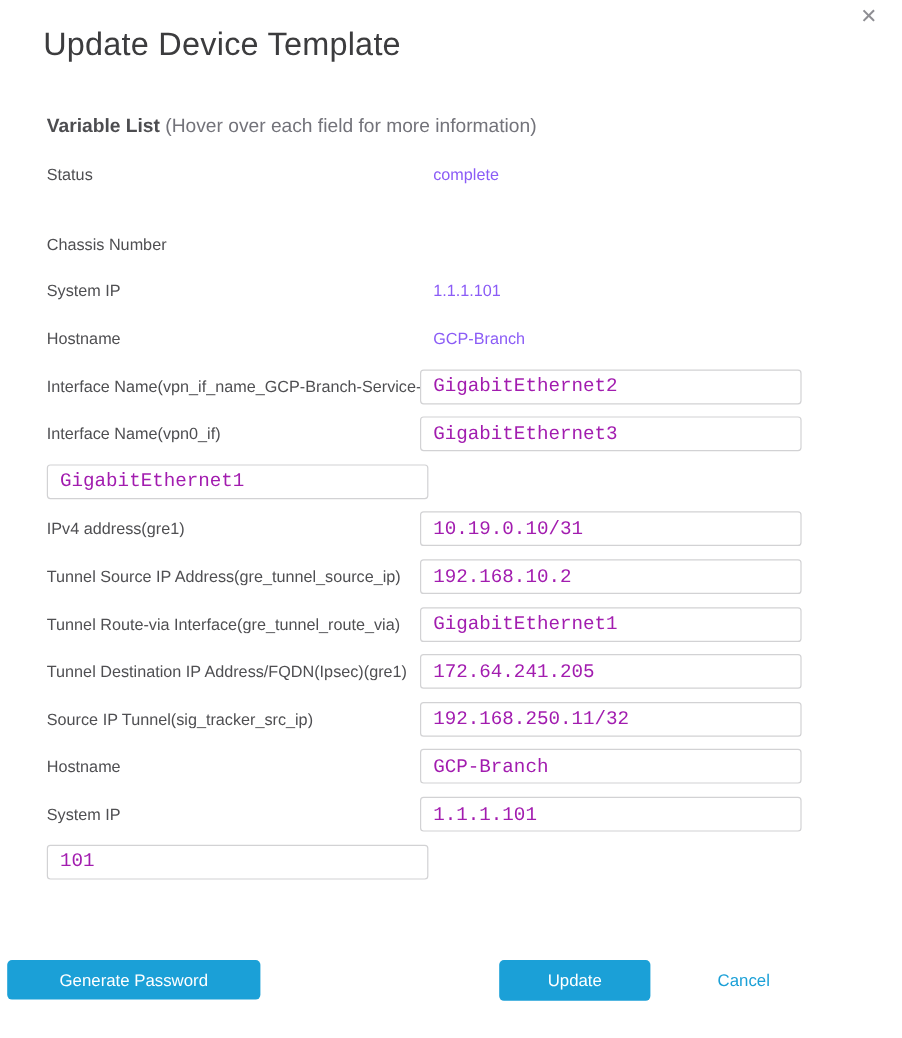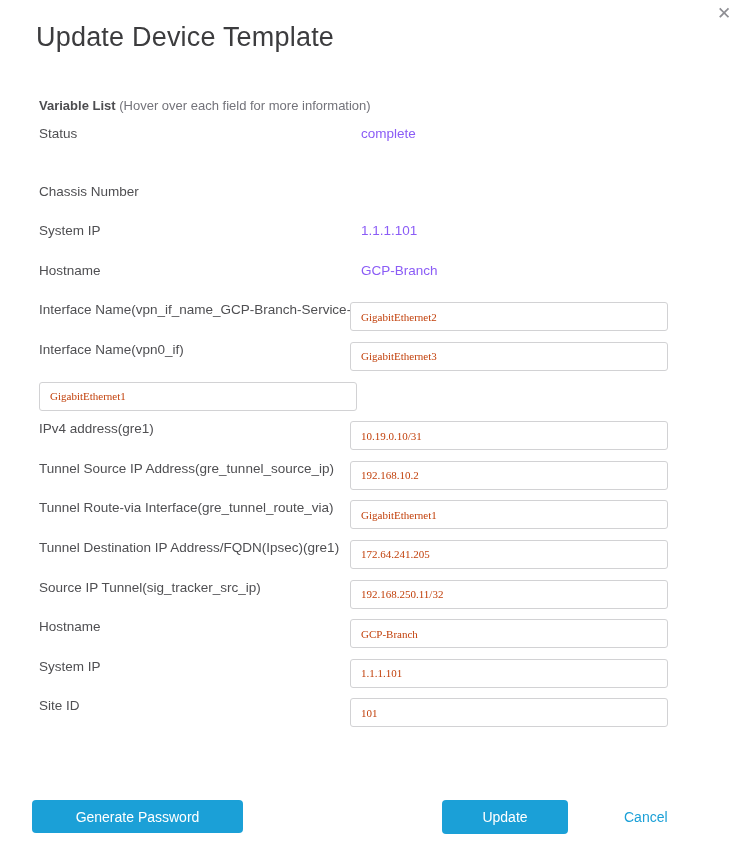--- a/index.html
+++ b/index.html
@@ -30,31 +30,32 @@
   .title {
     margin-left: 36px;
     font-size: 27px;
     font-weight: 400;
     color: #3c3c3e;
     letter-spacing: 0.2px;
     line-height: 34px;
   }
   .section-heading {
     margin: 42px 0 10px 39px;
-    font-size: 13px;
+    font-size: 16px;
     color: #73737a;
     line-height: 20px;
   }
   .section-heading .heading-strong {
     font-weight: bold;
     color: #4d4d50;
   }
   .form-rows { margin-left: 39px; }
   .row {
     display: flex;
+    align-items: center;
     height: 39.6px;
     width: 629px;
   }
   .row.gap-before { margin-top: 18px; }
   .row-label {
     flex: 0 0 311px;
     max-width: 311px;
     font-size: 13.5px;
     color: #4f4f52;
     white-space: nowrap;
@@ -66,31 +67,31 @@
     font-size: 13.5px;
     color: #8b5cf6;
   }
   .row-input {
     flex: 0 0 318px;
     width: 318px;
     height: 29px;
     border: 1px solid #d2d2d4;
     border-radius: 3px;
     padding: 0 10px;
-    font-family: Liberation Serif, serif;
-    font-size: 11px;
-    color: #c2410c;
+    font-family: Liberation Mono, monospace;
+    font-size: 16px;
+    color: #a21caf;
     background: #ffffff;
     outline: none;
   }
   .footer {
     display: flex;
     align-items: center;
     margin-top: 62px;
-    padding-left: 32px;
+    padding-left: 6px;
   }
   .btn {
     border: none;
     border-radius: 4px;
     background: #1BA0D7;
     color: #ffffff;
     font-family: "Liberation Sans", sans-serif;
     font-size: 14px;
     cursor: pointer;
   }
@@ -183,21 +184,20 @@
       <div class="row-label">Hostname</div>
       <input class="row-input" type="text" value="GCP-Branch" style="">
     </div>
 
     <div class="row">
       <div class="row-label">System IP</div>
       <input class="row-input" type="text" value="1.1.1.101" style="">
     </div>
 
     <div class="row">
-      <div class="row-label">Site ID</div>
       <input class="row-input" type="text" value="101" style="">
     </div>
 
   </div>
 
   <div class="footer">
     <button class="btn btn-generate">Generate Password</button>
     <button class="btn btn-update">Update</button>
     <a class="link-cancel">Cancel</a>
   </div>

